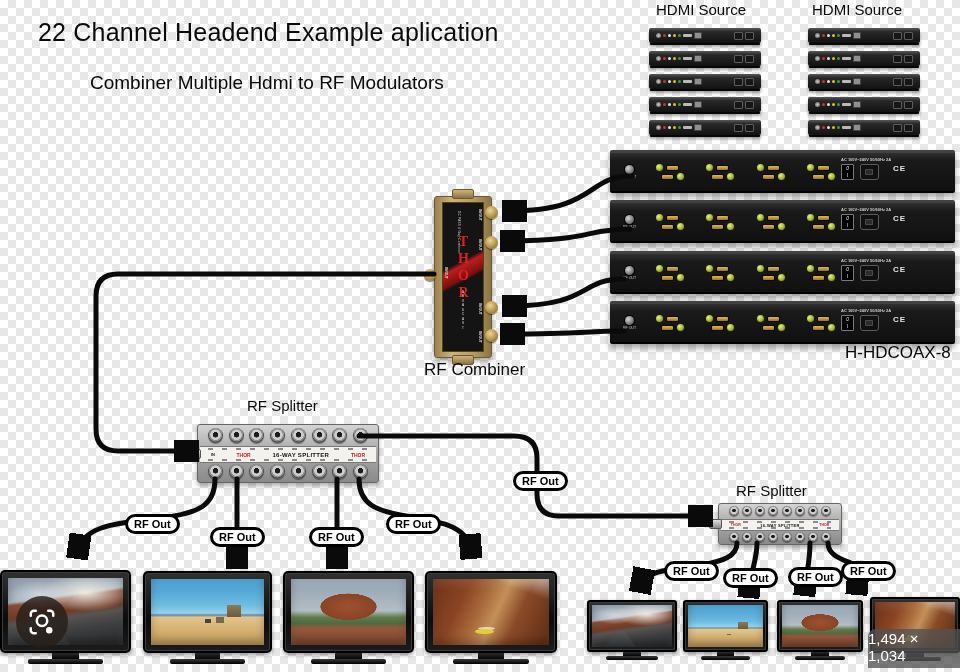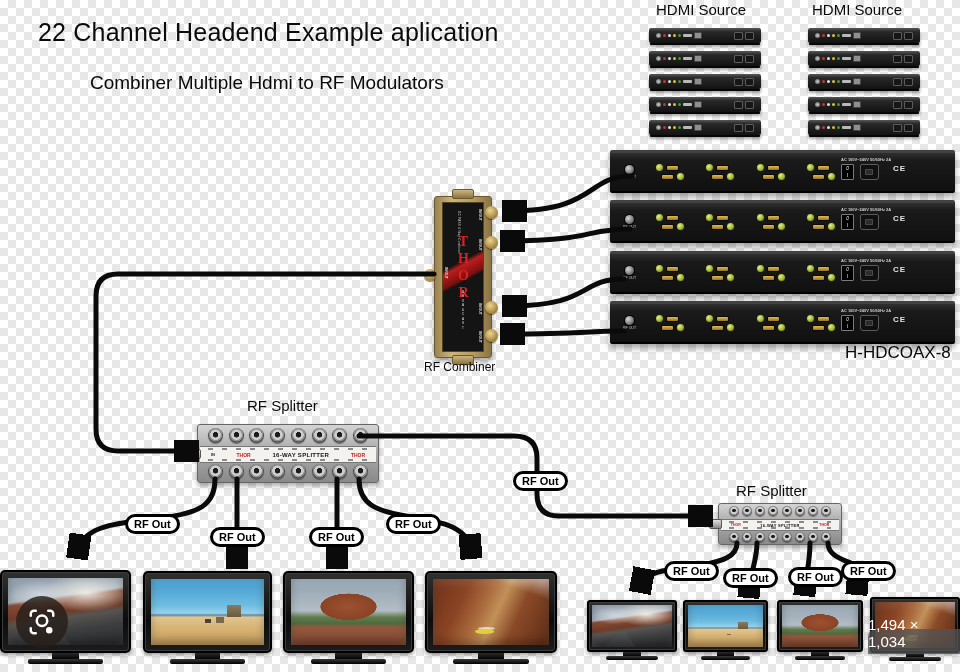--- a/index.html
+++ b/index.html
@@ -7,21 +7,21 @@
     font-family:"Liberation Sans",sans-serif;
     background:conic-gradient(#e7e7e7 25%,#ffffff 25% 50%,#e7e7e7 50% 75%,#ffffff 75%);
     background-size:16px 16px;}
   .abs{position:absolute}
   .caption{position:absolute;font-weight:normal;color:#0a0a0a;white-space:nowrap}
   .title{left:38px;top:18px;font-size:25px;letter-spacing:.2px}
   .subtitle{left:90px;top:72px;font-size:19px}
   .hdmi-label1{left:656px;top:1px;font-size:15px}
   .hdmi-label2{left:812px;top:1px;font-size:15px}
   .model-label{left:845px;top:343px;font-size:17px}
-  .combiner-label{left:424px;top:360px;font-size:12px}
+  .combiner-label{left:424px;top:360px;font-size:17px}
   .splitter1-label{left:247px;top:397px;font-size:15px}
   .splitter2-label{left:736px;top:482px;font-size:15px}
 
   
   .stb-stack{position:absolute;width:112px}
   .stb{position:relative;width:112px;height:15px;margin-bottom:8px;border-radius:2px;
     background:linear-gradient(180deg,#585858 0%,#282828 25%,#121212 100%);
     box-shadow:0 3px 0 -1px #060606,0 4px 3px rgba(0,0,0,.35)}
   .stb-ports{position:absolute;inset:3px 7px;display:flex;align-items:center;gap:2px}
   .ant{width:5px;height:5px;border-radius:50%;background:radial-gradient(#ccc,#555)}
@@ -142,21 +142,21 @@
     linear-gradient(180deg,#91a2b0 0%,#b3bdc5 48%,#617c4c 58%,#4f6a40 67%,#95583c 74%,#7e4630 100%)}
   .sceneD{background:
     linear-gradient(200deg,rgba(255,255,255,.55) 0%,rgba(255,255,255,0) 20%),
     linear-gradient(115deg,#6e3118 0%,#8a4424 26%,#a96a3c 42%,#c29058 54%,#8a4a28 70%,#5f2c16 100%)}
   .sceneD::after{content:"";position:absolute;left:36%;bottom:16%;width:17%;height:9%;
     background:#e2ce39;border-radius:45%;box-shadow:2px -3px 0 -1px rgba(255,255,255,.65)}
 
   
   .lens-btn{left:16px;top:596px;width:52px;height:52px;border-radius:50%;z-index:9;
     background:rgba(38,31,26,.82);display:flex;align-items:center;justify-content:center;cursor:pointer}
-  .dim-badge{left:868px;top:629px;width:92px;height:25px;z-index:9;border-top-left-radius:8px;
+  .dim-badge{left:868px;top:629px;width:92px;height:39px;z-index:9;border-top-left-radius:8px;
     background:rgba(82,82,82,.78);color:#fff;font-size:15px;
     display:flex;align-items:flex-end;justify-content:flex-end;padding:0 4px 4px 0;box-sizing:border-box}
 </style>
 </head>
 <body>
 
 <div id="stage">
 
   <div class="caption title">22 Channel Headend Example aplication</div>
   <div class="caption subtitle">Combiner Multiple Hdmi to RF Modulators</div>

